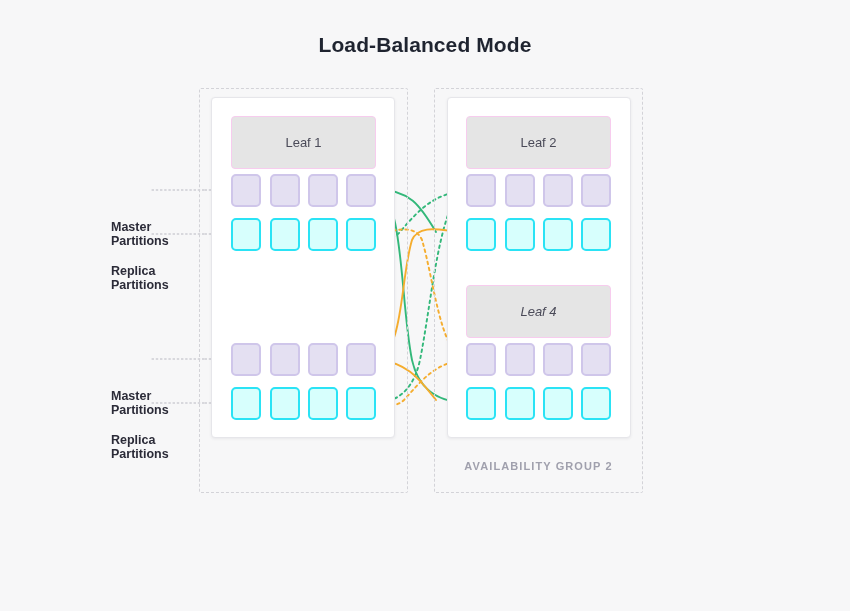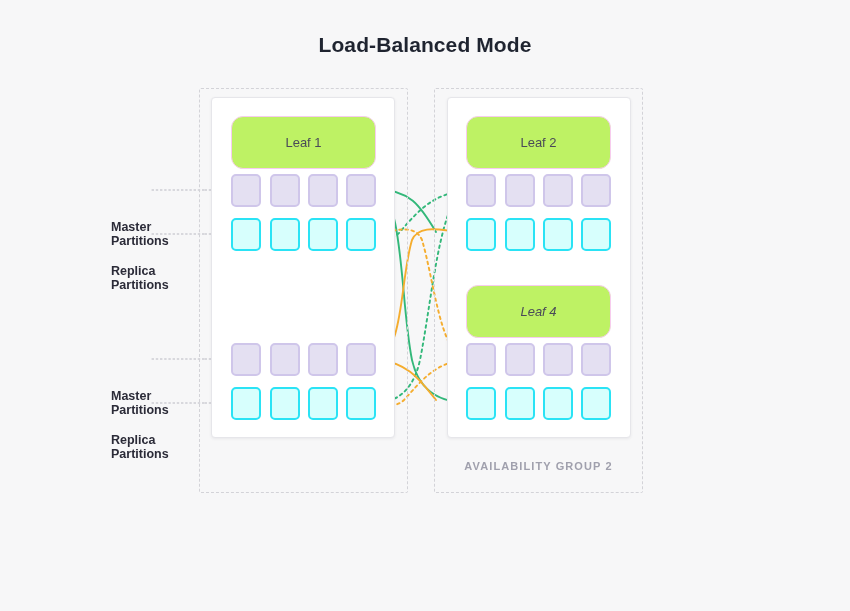--- a/index.html
+++ b/index.html
@@ -51,23 +51,23 @@
     border-radius: 4px;
     box-sizing: border-box;
     box-shadow: 0 1px 3px rgba(40,40,60,0.07);
   }
   #ag1-panel { left: 211px; top: 97px; width: 184px; height: 341px; }
   #ag2-panel { left: 447px; top: 97px; width: 184px; height: 341px; }
 
   
   .leaf {
     position: absolute;
-    background: #bef264;
+    background: #e5e5e5;
     border: 1px solid #f7ccee;
-    border-radius: 12px;
+    border-radius: 4px;
     box-sizing: border-box;
     display: flex;
     align-items: center;
     justify-content: center;
     font-size: 13px;
     color: #4a4a58;
   }
 
   
   .part {

